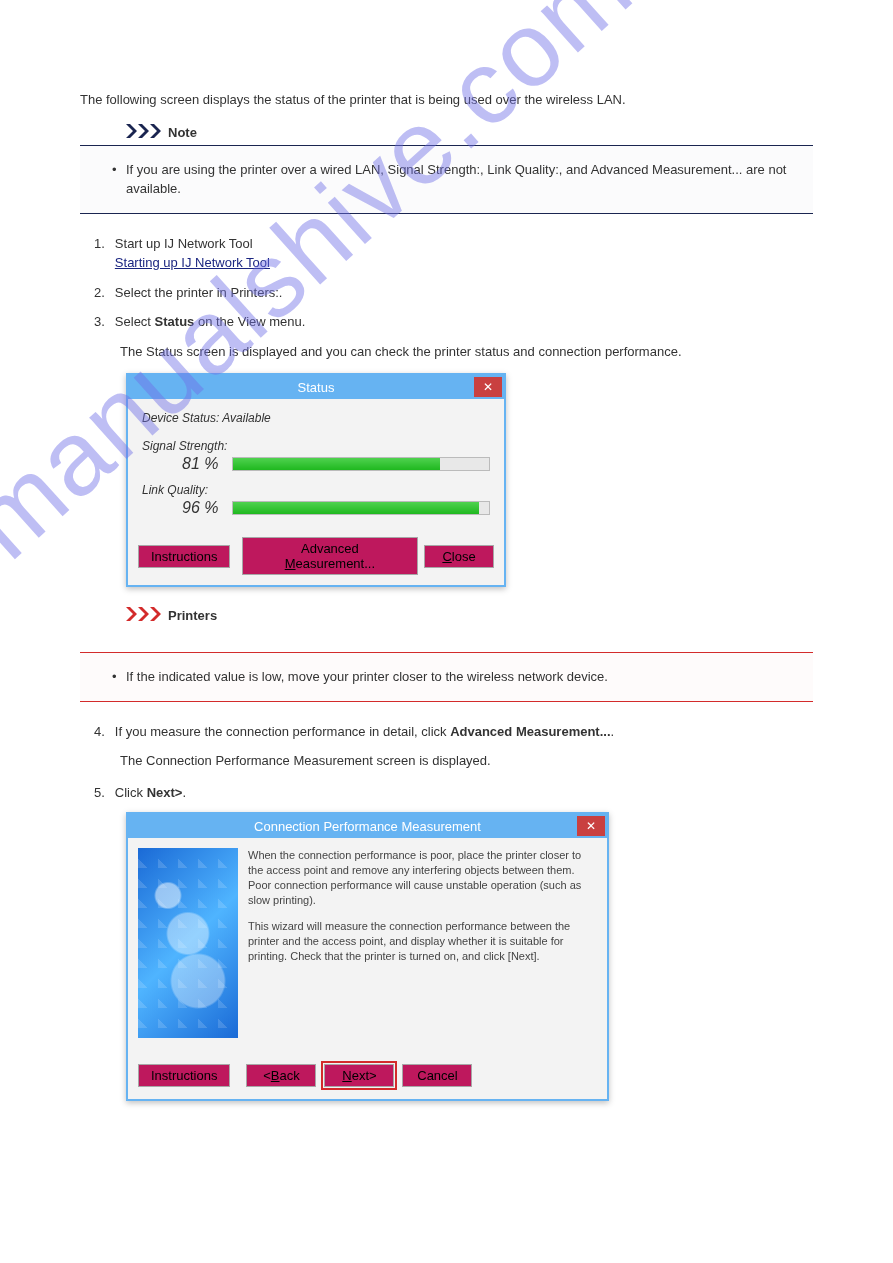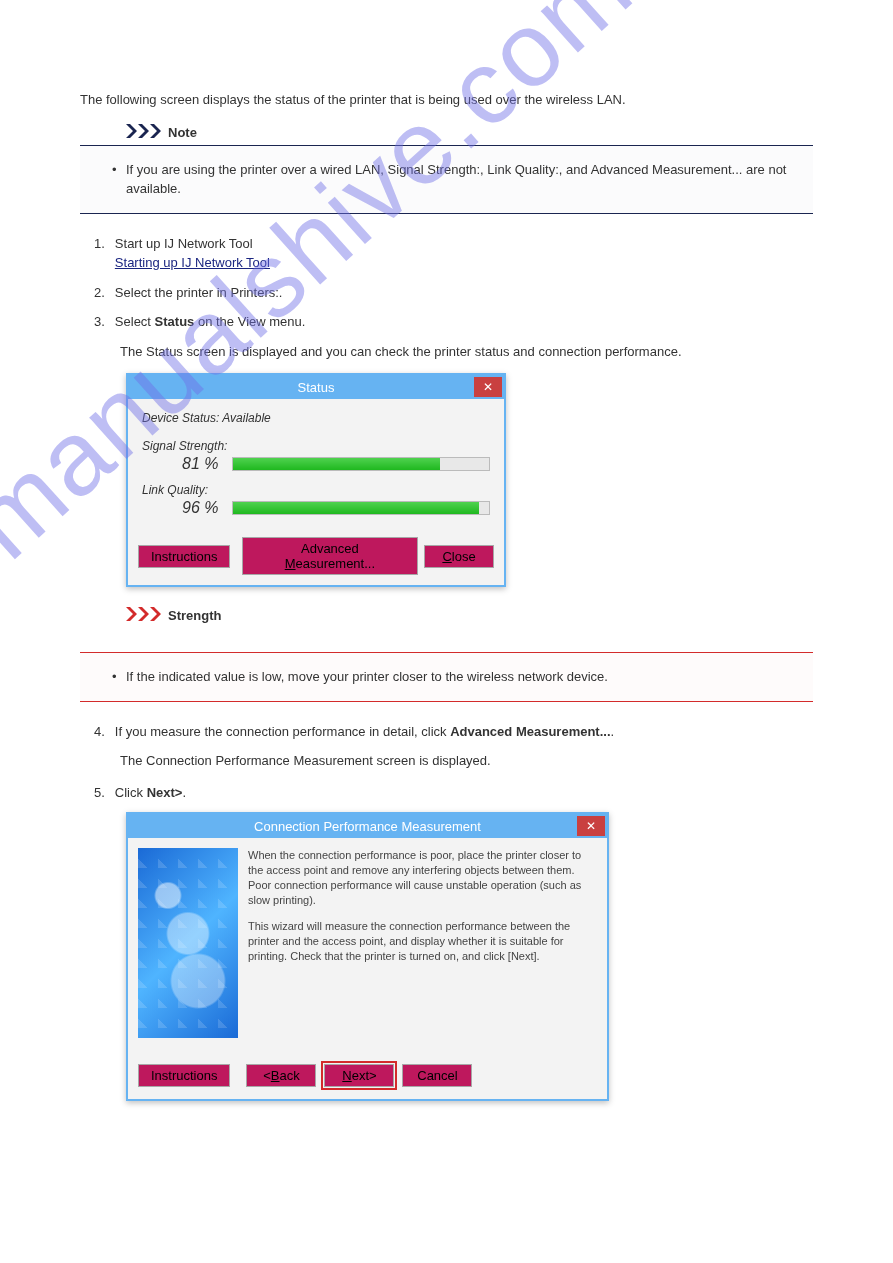--- a/index.html
+++ b/index.html
@@ -220,21 +220,21 @@
 </div>
 
 <div class="note-header">
   <span class="arrows red">
     <svg width="36" height="14" viewBox="0 0 36 14">
         <path d="M0 0 L7 7 L0 14 L4 14 L11 7 L4 0 Z"></path>
         <path d="M12 0 L19 7 L12 14 L16 14 L23 7 L16 0 Z"></path>
         <path d="M24 0 L31 7 L24 14 L28 14 L35 7 L28 0 Z"></path>
       </svg>
   </span>
-  <span class="note-label">Strength</span>
+  <span class="note-label">Printers</span>
 </div>
 <div class="note-box red">
   <div class="note-bullet">If the indicated value is low, move your printer closer to the wireless network device.</div>
 </div>
 
 <div class="step">
   <span class="step-num">4.</span>
   <span class="step-body">
     <span>If you measure the connection performance in detail, click </span><b class="bold">Advanced Measurement...</b><span>.</span>
   </span>

